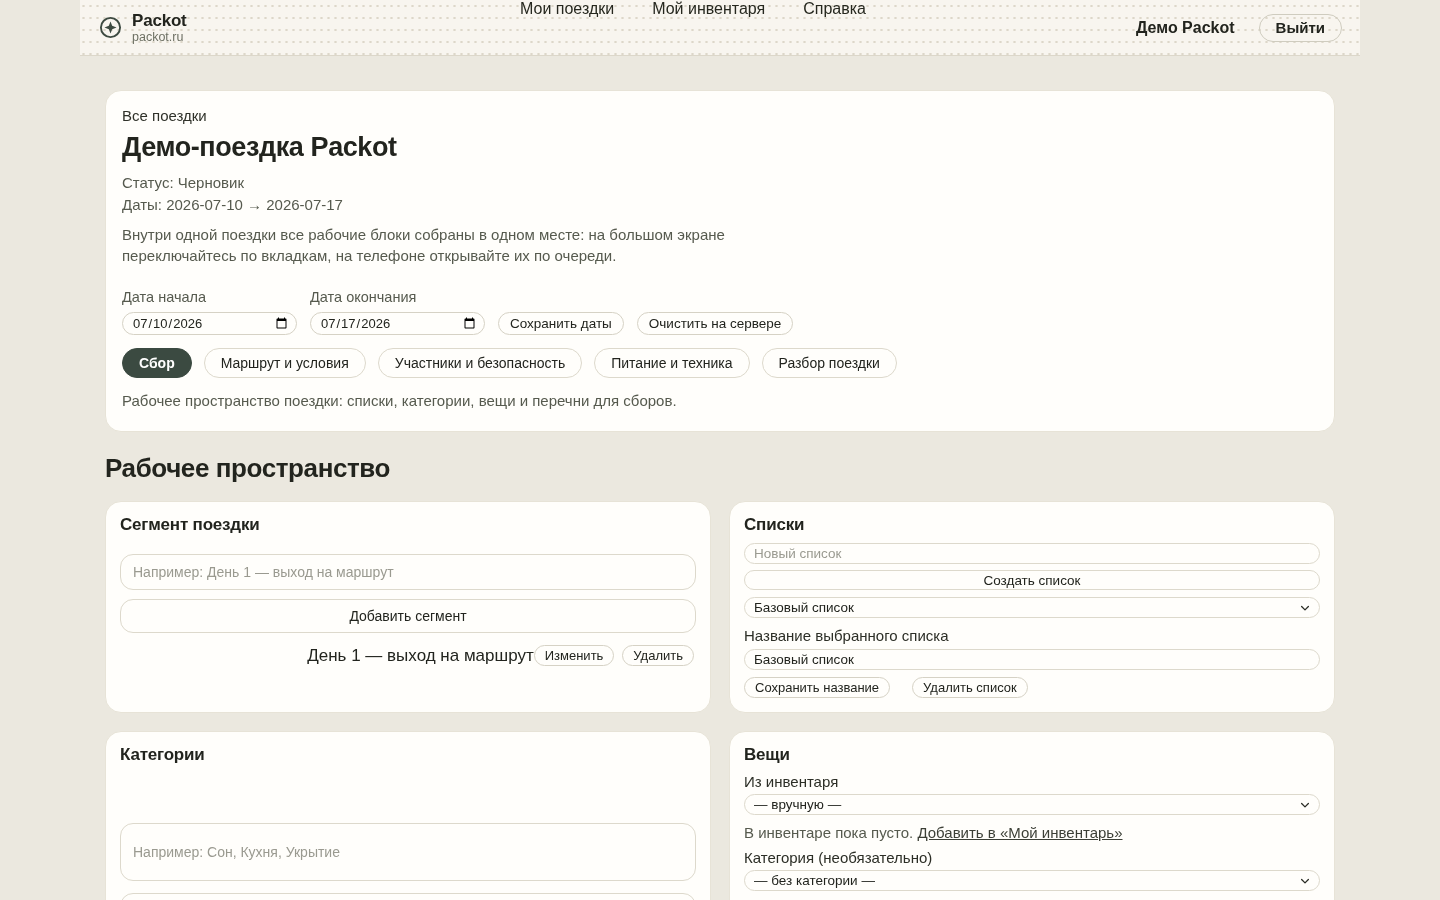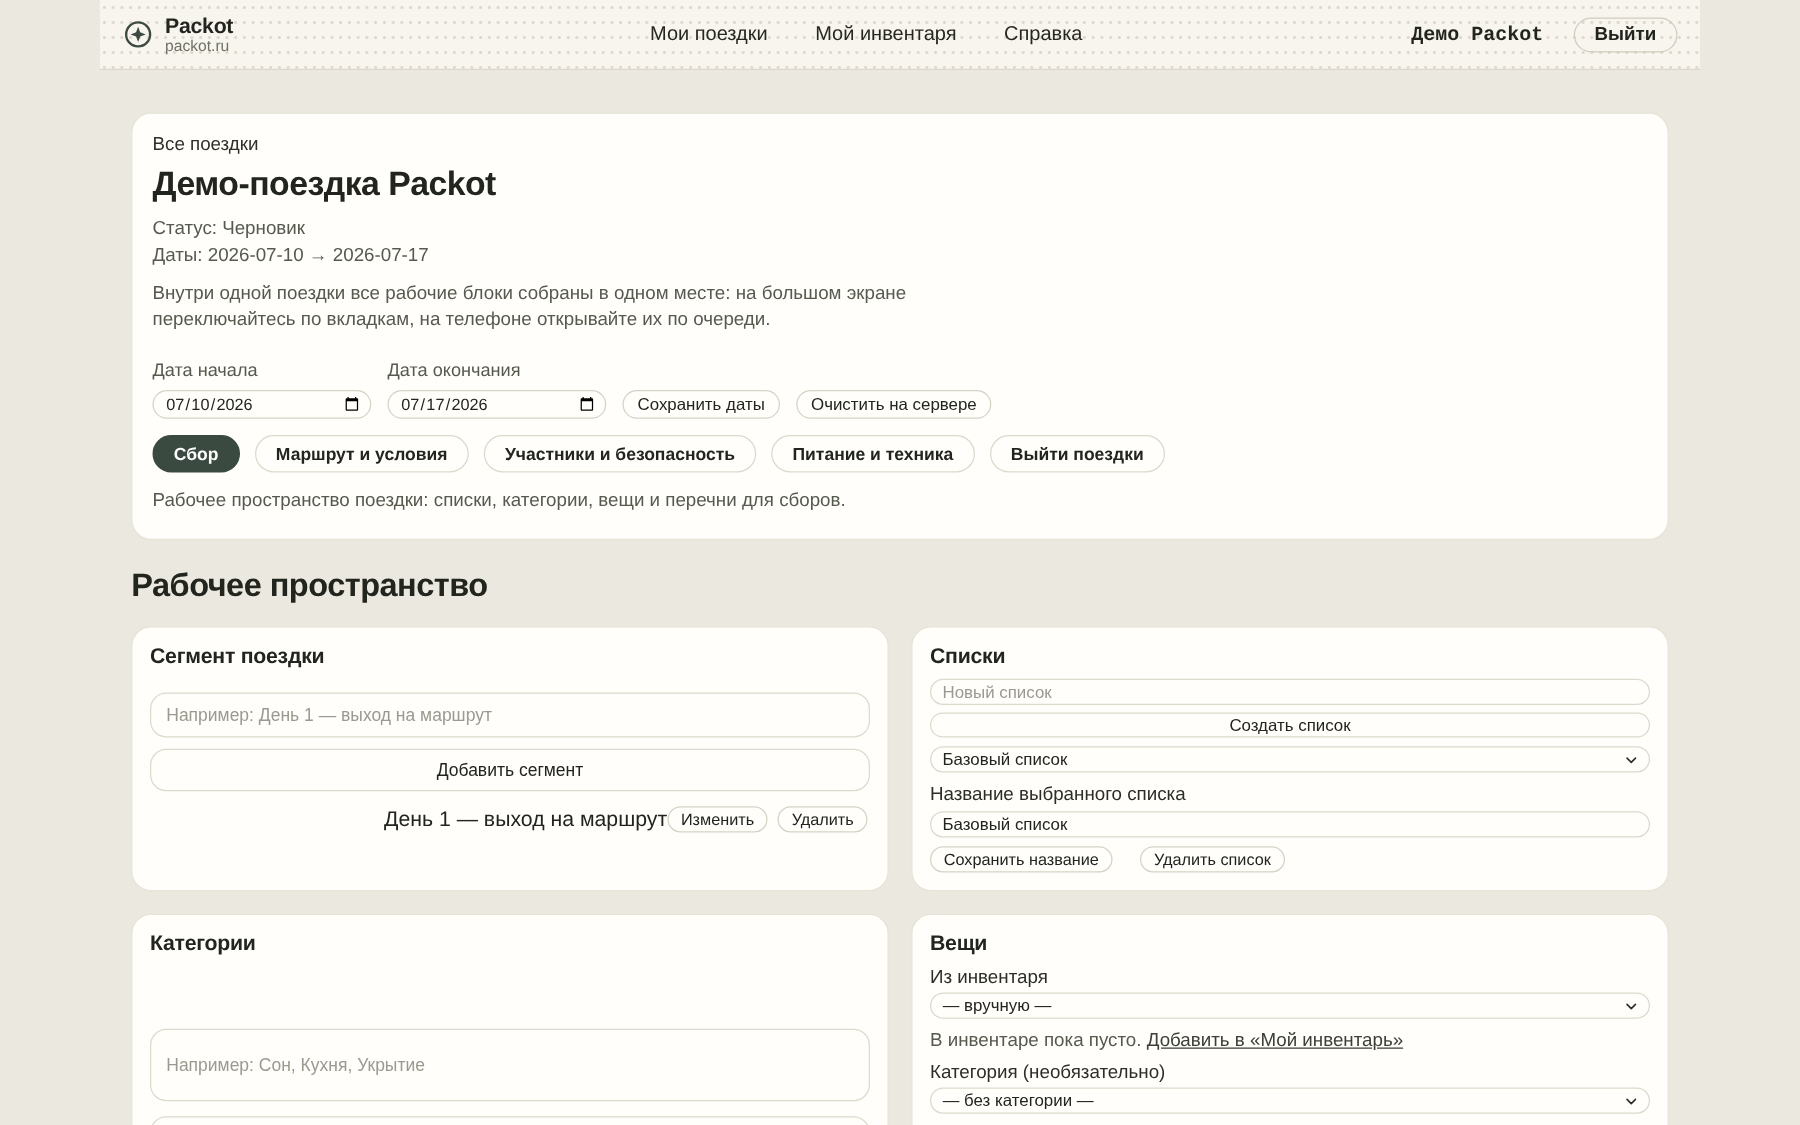--- a/index.html
+++ b/index.html
@@ -12,31 +12,31 @@
   }
   button, input, select { font-family: inherit; color: #22241e; }
 
   
   .app-header {
     width: 1280px; height: 56px; margin: 0 auto;
     background-color: #f8f5ef;
     background-image: radial-gradient(circle, #ddd7c9 1px, transparent 1.3px);
     background-size: 7px 12px;
     border-bottom: 1px solid #dcd7ca;
-    display: flex; align-items: center;
+    display: flex; 
     padding: 0 18px; position: relative;
   }
   .logo { display: flex; align-items: center; gap: 9px; cursor: pointer; }
   .logo-icon svg { width: 25px; height: 25px; display: block; }
   .logo-title { display: block; font-size: 17px; font-weight: 800; line-height: 18px; letter-spacing: -0.2px; }
   .logo-sub { display: block; font-size: 12.5px; color: #6e7164; line-height: 14px; }
   .main-nav { position: absolute; left: 440px; display: flex; gap: 38px; }
   .main-nav a { font-size: 16px; color: #26281f; text-decoration: none; cursor: pointer; }
   .header-right { margin-left: auto; display: flex; align-items: center; gap: 24px; }
-  .user-name { font-size: 16px; font-weight: 700; font-family: Liberation Mono, monospace; }
+  .user-name { font-size: 16px; font-weight: 700; }
   .logout-btn {
     height: 28px; padding: 0 16px; border-radius: 15px;
     border: 1px solid #cfccbf; background: transparent;
     font-size: 15px; font-weight: 700; cursor: pointer;
   }
 
   
   main { width: 1230px; margin: 0 auto; }
   .card {
     background: #fffefb;
@@ -61,21 +61,21 @@
   .pill {
     height: 23px; padding: 0 11px; border-radius: 12px;
     border: 1px solid #d6d2c5; background: #fffefb;
     font-size: 13.5px; cursor: pointer; white-space: nowrap;
   }
 
   .tabs { display: flex; gap: 12px; margin-top: 13px; }
   .tab {
     height: 30px; padding: 0 16px; border-radius: 15px;
     border: 1px solid #ddd9cc; background: #fffefb;
-    font-size: 14px; font-weight: 700; cursor: pointer;
+    font-size: 14px; font-weight: 400; cursor: pointer;
   }
   .tab.active { background: #3b4a41; border-color: #3b4a41; color: #fff; font-weight: 700; }
   .tab-caption { margin: 14px 0 0; }
 
   .ws-title { font-size: 26px; font-weight: 800; margin: 21px 0 17px; letter-spacing: -0.4px; }
 
   .grid { display: grid; grid-template-columns: 1fr 1fr; gap: 18px; }
   .ws-card { padding: 13px 14px 14px; }
   .ws-card h3 { font-size: 17px; font-weight: 800; margin: 0; letter-spacing: -0.2px; }
 
@@ -185,21 +185,21 @@
       </div>
       <button class="pill">Сохранить даты</button>
       <button class="pill">Очистить на сервере</button>
     </div>
 
     <div class="tabs">
       <button class="tab active">Сбор</button>
       <button class="tab">Маршрут и условия</button>
       <button class="tab">Участники и безопасность</button>
       <button class="tab">Питание и техника</button>
-      <button class="tab">Выйти поездки</button>
+      <button class="tab">Разбор поездки</button>
     </div>
     <p class="muted tab-caption">Рабочее пространство поездки: списки, категории, вещи и перечни для сборов.</p>
   </section>
 
   <h2 class="ws-title">Рабочее пространство</h2>
 
   <div class="grid">
 
     <section class="card ws-card">
       <h3>Сегмент поездки</h3>

